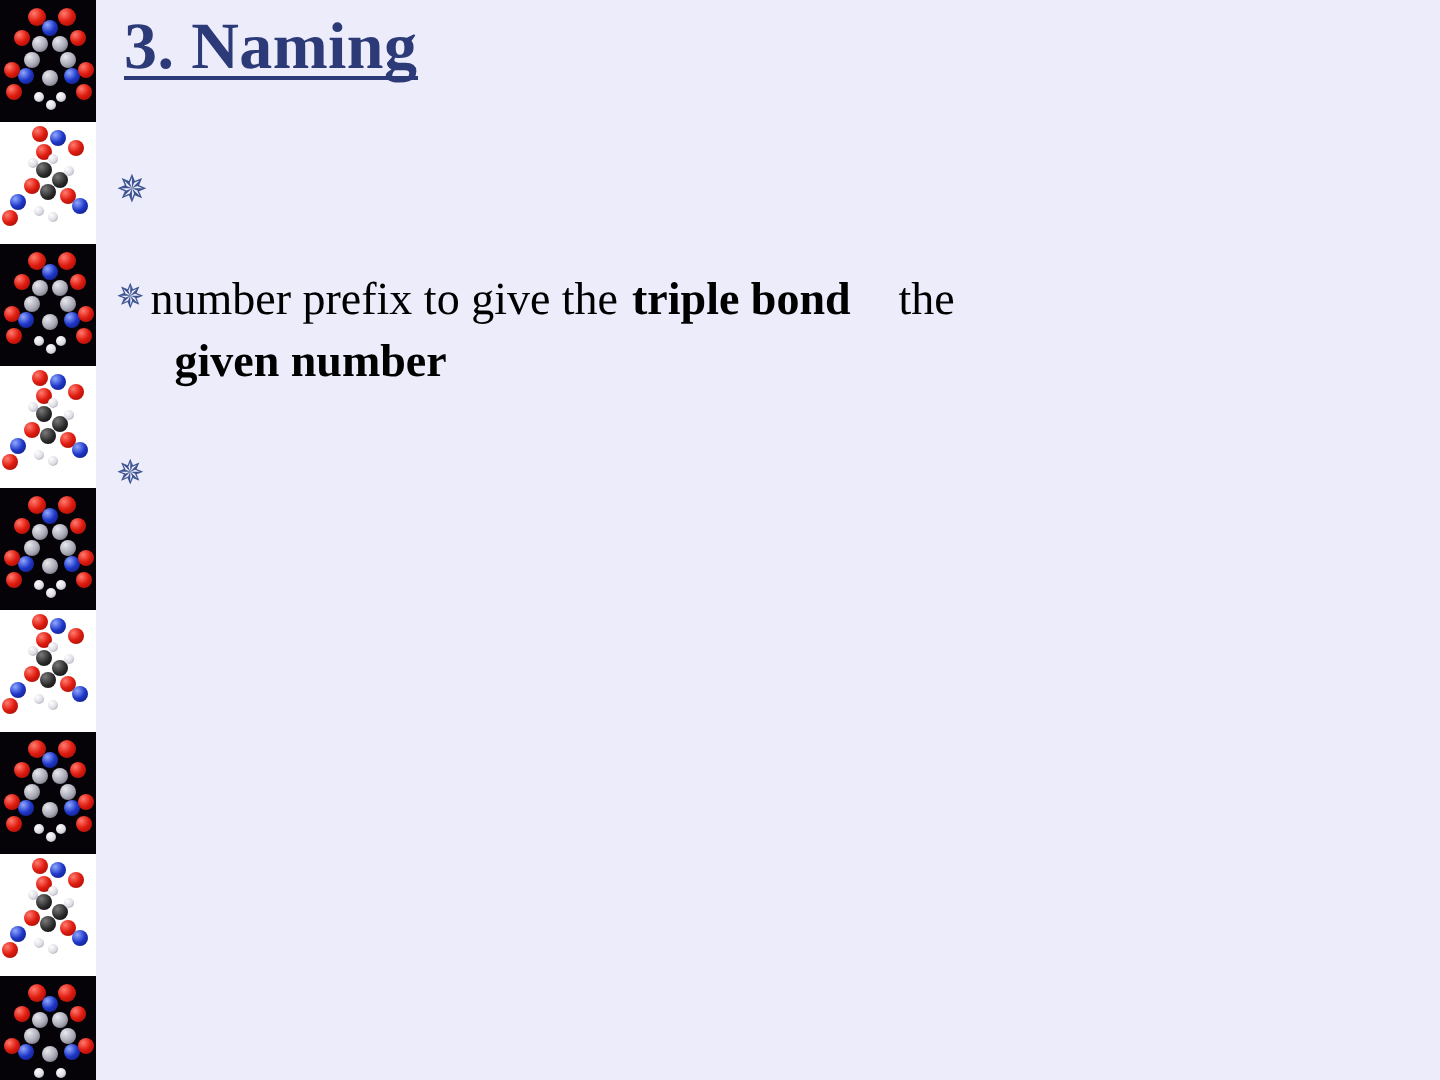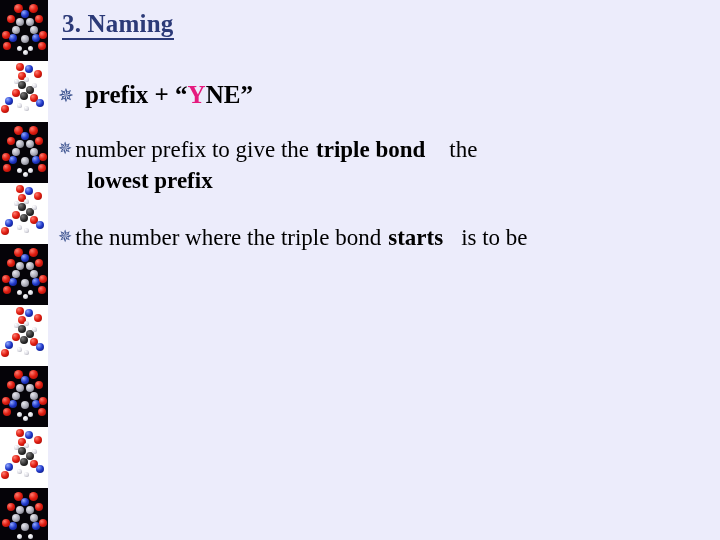--- a/index.html
+++ b/index.html
@@ -70,21 +70,21 @@
 
   .title-block {
     position: absolute;
     left: 14px;
     top: 11px;
     width: 620px;
   }
   .title-line1 {
     display: inline-block;
     color: #2c3a78;
-    font-size: 25px;
+    font-size: 33px;
     font-weight: bold;
     line-height: 26px;
     letter-spacing: 0.2px;
     border-bottom: 2px solid #2c3a78;
     padding-bottom: 1px;
     white-space: nowrap;
   }
   .title-line2-wrap { margin-top: 1px; }
   .title-line2 {
     display: inline-block;
@@ -338,34 +338,30 @@
   <div id="content">
 
     <div class="title-block">
       <div>
         <span class="title-line1">3.  Naming</span>
       </div>
     </div>
 
     <div class="bullet-row" id="bullet-1">
       <span class="star">✵</span>
-      <span class="bullet-text">
-        <span>prefix + “</span><span class="yne-y">Y</span><span>NE”</span>
-      </span>
     </div>
 
     <div class="bullet-row" id="bullet-2">
       <span class="star">✵</span>
       <span class="bullet-text">
         <span><span>number prefix to give the</span><span class="bold gap-l">triple bond</span><span class="gap-wide">the</span></span>
-        <span class="l2 bold">lowest prefix</span>
+        <span class="l2 bold">given number</span>
       </span>
     </div>
 
     <div class="bullet-row" id="bullet-3">
       <span class="star">✵</span>
       <span class="bullet-text">
-        <span><span>the number where the triple bond</span><span class="bold gap-l">starts</span><span class="gap-wide-s">is to be</span></span>
       </span>
     </div>
 
   </div>
 </div>
 
 </body></html>

